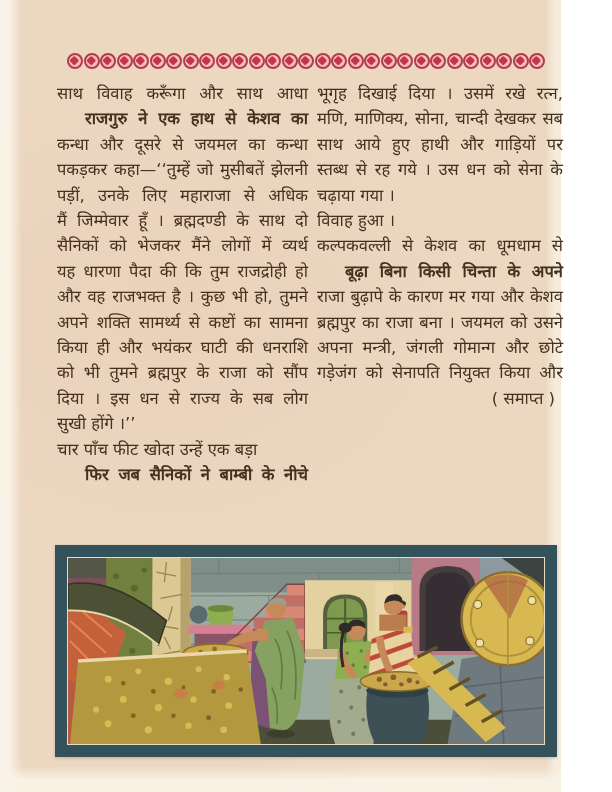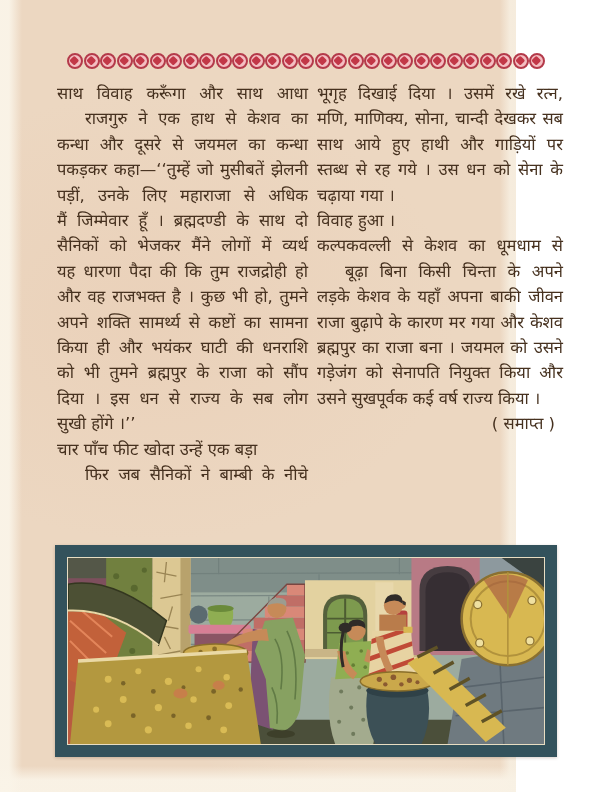--- a/index.html
+++ b/index.html
@@ -14,20 +14,21 @@
   body{width:612px;height:792px;overflow:hidden;font-family:"DejaVu Sans","Liberation Serif",sans-serif;}
   .page{
     position:relative;width:516px;height:792px;
     background:
       linear-gradient(90deg, rgba(250,244,232,.95) 0 9px, rgba(250,244,232,0) 22px),
       linear-gradient(270deg, rgba(248,241,228,.8) 0 6px, rgba(248,241,228,0) 16px),
       linear-gradient(0deg, rgba(250,244,232,.9) 0 12px, rgba(250,244,232,0) 26px),
       radial-gradient(ellipse 300px 200px at 75% 88%, rgba(255,248,235,.35), rgba(255,248,235,0) 70%),
       radial-gradient(ellipse 400px 300px at 30% 40%, rgba(232,203,178,.5), rgba(232,203,178,0) 75%),
       var(--page-bg);
+    padding-left: 45px;
   }
   
   .deco-border{
     position:absolute;left:67px;top:52px;width:479px;height:17px;
     display:flex;align-items:center;overflow:hidden;
   }
   .medallion{
     flex:0 0 16px;height:16px;border-radius:50%;
     background:var(--border-fill);
     border:2.5px solid var(--border-outline);
@@ -39,21 +40,21 @@
   }
   
   .col{
     position:absolute;top:81px;color:var(--text-color);
     font-size:16.5px;line-height:25.4px;
     font-family:"DejaVu Sans","Liberation Serif",sans-serif;
   }
   .col-left{left:57px;width:251px;}
   .col-right{left:317px;width:246px;}
   .line{text-align:justify;text-align-last:justify;}
-  .line.indent{text-indent:1.7em;}
+  .line.indent{text-indent:1.7em;font-weight:bold;}
   .line.last{text-align-last:left;}
   .line.right{text-align-last:right;padding-right:8px;}
   
   .illus-frame{
     position:absolute;left:55px;top:545px;width:502px;height:212px;
     background:var(--frame-color);
     box-sizing:border-box;padding:12px;
     box-shadow:0 1px 3px rgba(90,60,40,.25);
   }
   .artwork{
@@ -121,25 +122,24 @@
 
   <div class="col col-right">
       <div class="line">भूगृह दिखाई दिया । उसमें रखे रत्न,</div>
       <div class="line">मणि, माणिक्य, सोना, चान्दी देखकर सब</div>
       <div class="line">साथ आये हुए हाथी और गाड़ियों पर</div>
       <div class="line">स्तब्ध से रह गये । उस धन को सेना के</div>
       <div class="line last">चढ़ाया गया ।</div>
       <div class="line last">विवाह हुआ ।</div>
       <div class="line">कल्पकवल्ली से केशव का धूमधाम से</div>
       <div class="line indent">बूढ़ा बिना किसी चिन्ता के अपने</div>
-      <div class="line">लड़के केशव के यहाँ अपना बाकी जीवन</div>
       <div class="line">राजा बुढ़ापे के कारण मर गया और केशव</div>
       <div class="line">ब्रह्मपुर का राजा बना । जयमल को उसने</div>
+      <div class="line">अपना मन्त्री, जंगली गोमान्ग और छोटे</div>
       <div class="line">गड़ेजंग को सेनापति नियुक्त किया और</div>
-      <div class="line last">उसने सुखपूर्वक कई वर्ष राज्य किया ।</div>
       <div class="line last right">( समाप्त )</div>
     </div>
 
   <div class="illus-frame">
     <div class="artwork">
       <svg viewBox="0 0 474 184" preserveAspectRatio="none">
 
         <g>
           <rect x="0" y="0" width="474" height="184" fill="#9cab9f"></rect>
           <rect x="0" y="0" width="474" height="34" fill="#7f8e89"></rect>

